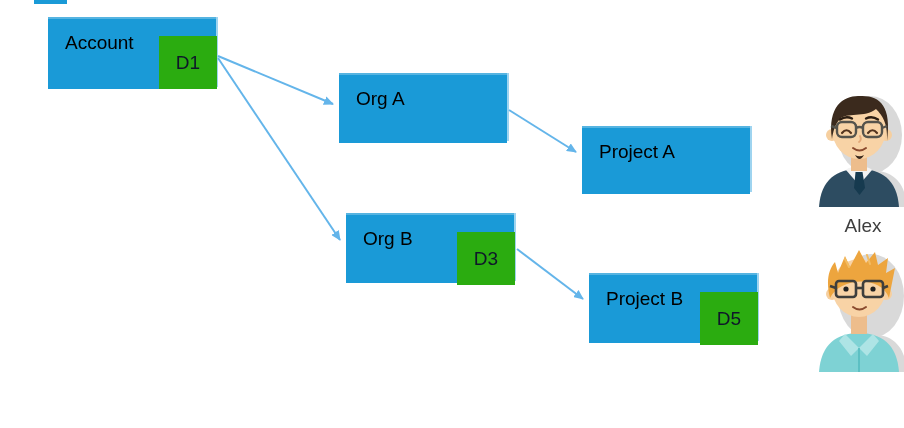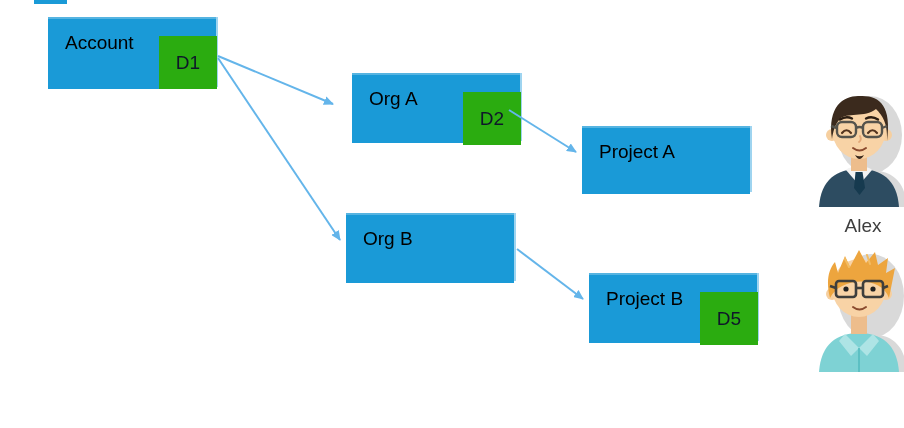--- a/index.html
+++ b/index.html
@@ -67,34 +67,34 @@
     <line x1="475" y1="110" x2="542" y2="152" marker-end="url(#ah)"></line>
     <line x1="483" y1="249" x2="549" y2="299" marker-end="url(#ah)"></line>
   </svg>
 
   <div class="node" style="left:14px;top:17px;">
     <div class="node-box" style="height:72px;"></div>
     <div class="node-label">Account</div>
     <div class="node-badge">D1</div>
   </div>
 
-  <div class="node" style="left:318px;top:73px;">
+  <div class="node" style="left:305px;top:73px;">
     <div class="node-box"></div>
     <div class="node-label">Org A</div>
-    <div class="node-badge">D2</div>
   </div>
 
   <div class="node" style="left:548px;top:126px;padding-left:30px;">
     <div class="node-box" style="height:68px;"></div>
     <div class="node-label">Project A</div>
   </div>
 
   <div class="node" style="left:312px;top:213px;">
     <div class="node-box"></div>
     <div class="node-label">Org B</div>
+    <div class="node-badge">D3</div>
   </div>
 
   <div class="node" style="left:555px;top:273px;padding-left:8px;">
     <div class="node-box"></div>
     <div class="node-label">Project B</div>
     <div class="node-badge">D5</div>
   </div>
 
   <div class="user" style="left:780px;top:93px;">
     <svg width="96" height="114" viewBox="0 0 96 114">

